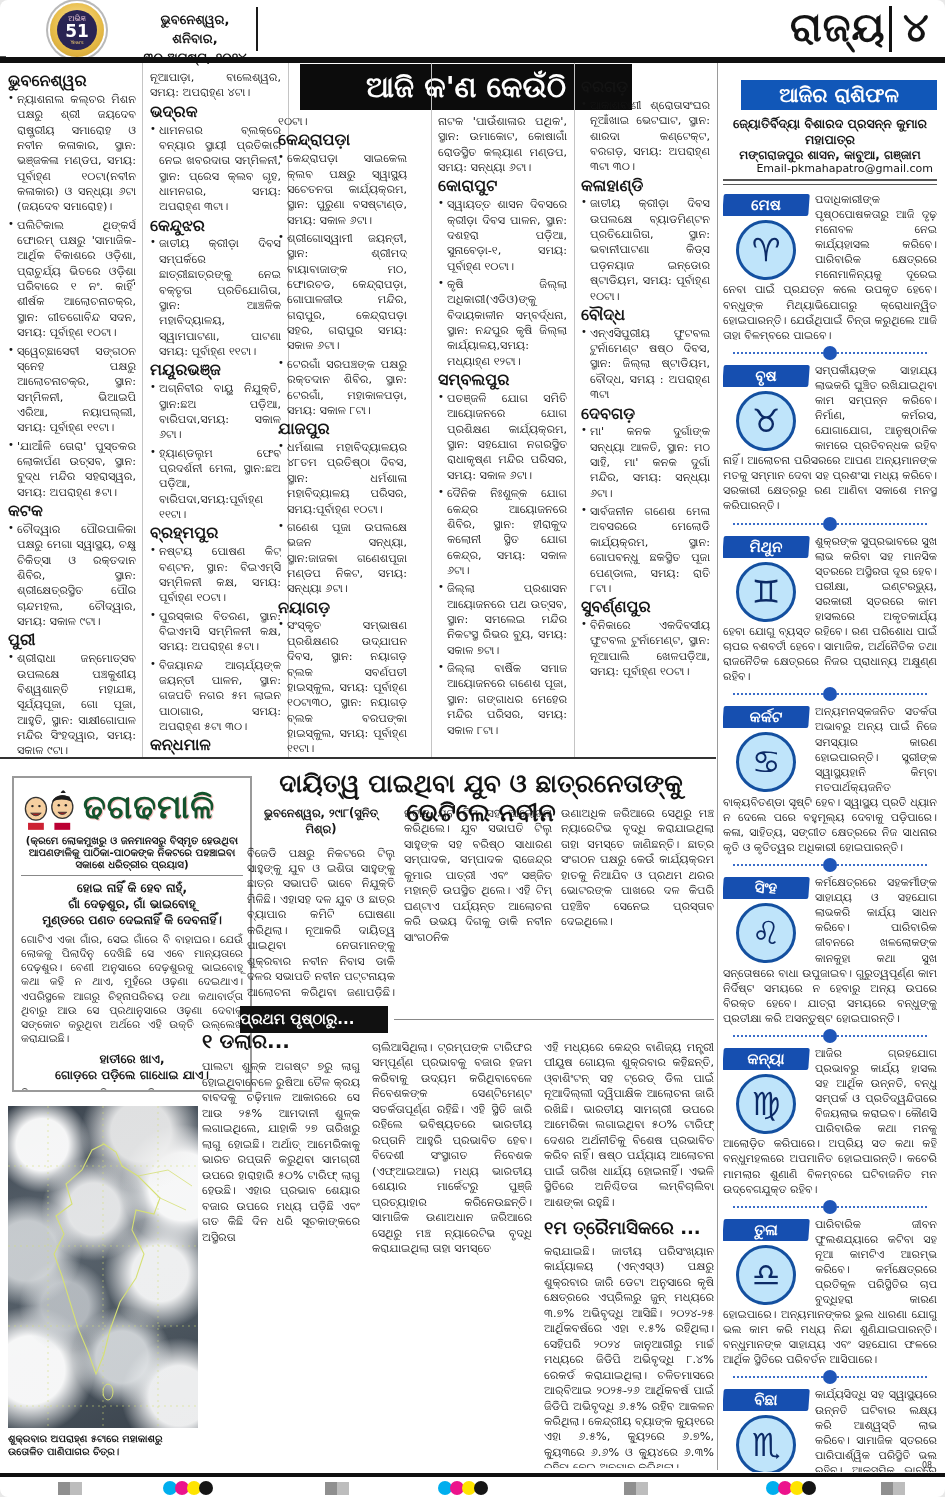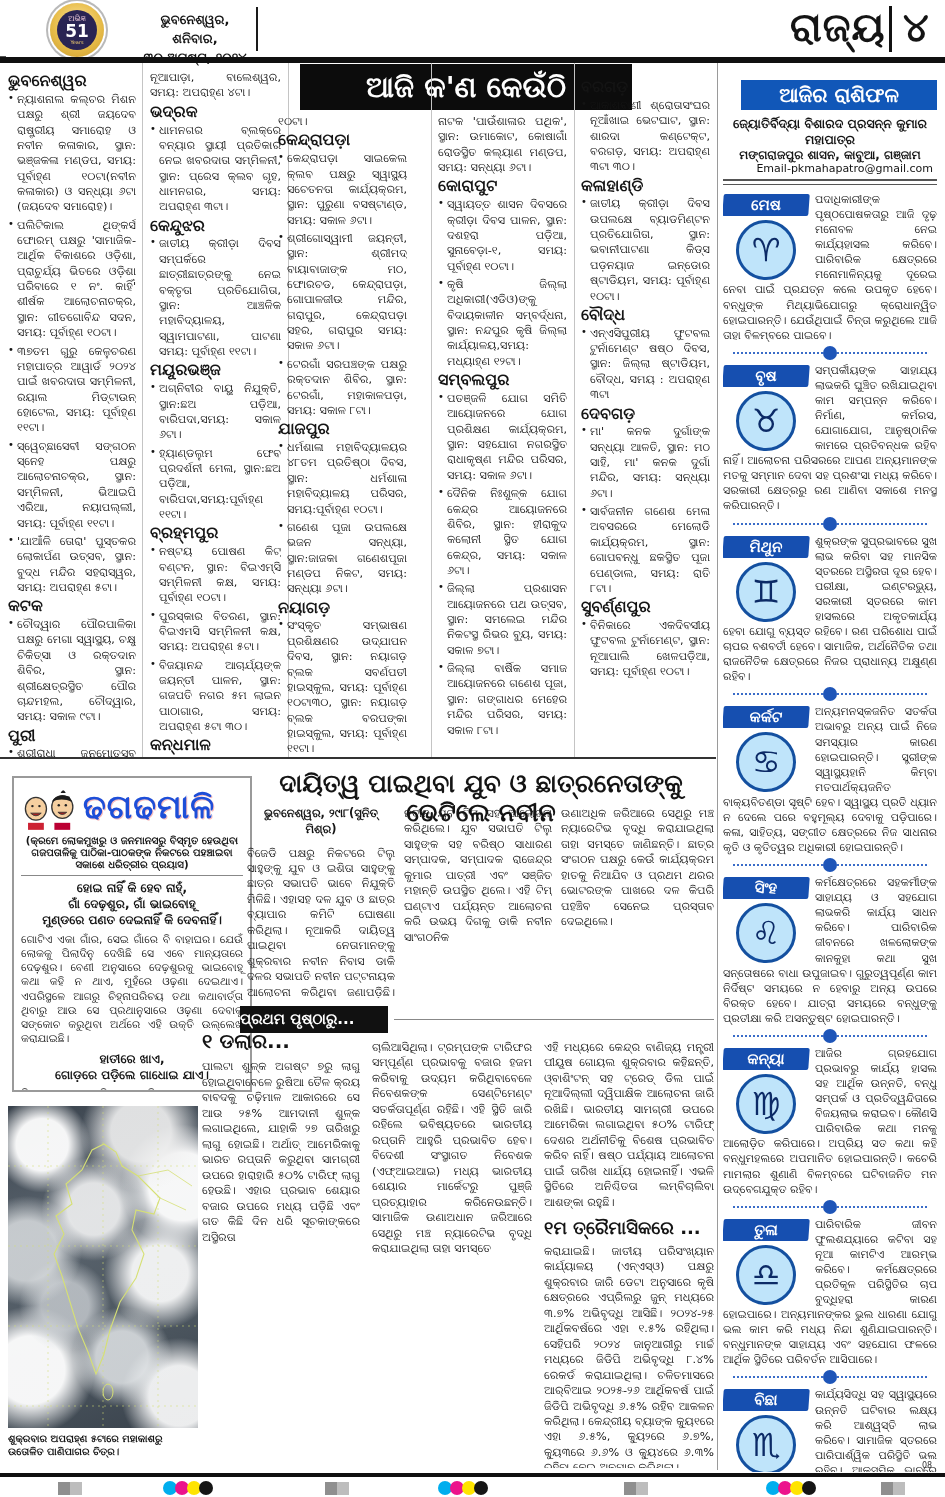--- a/index.html
+++ b/index.html
@@ -1,17 +1,17 @@
 <!DOCTYPE html>
 <html lang="or"><head>
 <meta charset="utf-8">
 <style>
   html,body{margin:0;padding:0;background:#e8e8e8;}
   .page{position:relative;width:945px;height:1497px;background:#fff;overflow:hidden;
-        font-family:"DejaVu Sans","Liberation Sans",sans-serif;color:#141414;}
+        font-family:"DejaVu Sans","Liberation Sans",sans-serif;color:#141414;border-radius:8px;}
   
   .logo{position:absolute;left:28px;top:2px;width:106px;height:56px;}
   .logo-ring{position:absolute;left:22px;top:1px;width:54px;height:54px;border-radius:50%;
              background:radial-gradient(circle at 50% 40%,#ffe9a8 0%,#e8bd4a 55%,#c9992a 100%);
              box-shadow:0 0 0 2px #fff,0 0 0 4px #b9b9b9;}
   .logo-center{position:absolute;left:29px;top:8px;width:40px;height:40px;border-radius:50%;
                background:#2a2453;color:#fff;text-align:center;line-height:1;}
   .logo-top{font-size:8px;padding-top:5px;color:#ffd9e6;}
   .logo-num{font-size:17px;font-weight:bold;}
   .logo-years{font-size:5px;color:#f3cf6e;}
@@ -36,21 +36,21 @@
   .ecol .lead{margin-bottom:3px;}
   .c1{left:8px;top:70px;width:128px;height:687px;}
   .c2{left:150px;top:70px;width:131px;height:687px;}
   .c3{left:278px;top:114px;width:129px;height:643px;}
   .c4{left:438px;top:114px;width:129px;height:643px;}
   .c5{left:581px;top:76px;width:129px;height:681px;}
   
   .dhag{position:absolute;left:12px;top:776px;width:222px;height:302px;border:2px solid #9a9a9a;
         padding:5px 7px;overflow:hidden;background:#fff;}
   .dhag-head{display:flex;align-items:center;}
-  .dhag-title{font-size:33px;font-weight:bold;color:#1d4ed8;margin-left:4px;letter-spacing:1px;
+  .dhag-title{font-size:33px;font-weight:bold;color:#14532d;margin-left:4px;letter-spacing:1px;
               text-shadow:1px 1px 0 #f9bdbd;}
   .dhag-sub{font-size:10.2px;font-weight:bold;text-align:center;margin:4px 0 3px;border-bottom:1px solid #888;padding-bottom:4px;}
   .dhag-verse{font-size:12px;font-weight:bold;text-align:center;margin:4px 0;line-height:1.35;}
   .dhag-para{font-size:10.8px;line-height:1.32;text-align:justify;}
   
   .weather{position:absolute;left:8px;top:1106px;width:190px;}
   .weather-img{position:relative;width:190px;height:322px;overflow:hidden;background:
      radial-gradient(circle at 18% 12%, rgba(255,255,255,.95) 0 26px, rgba(255,255,255,0) 48px),
      radial-gradient(circle at 70% 8%, rgba(240,240,240,.9) 0 30px, rgba(255,255,255,0) 60px),
      radial-gradient(circle at 92% 25%, rgba(255,255,255,.95) 0 34px, rgba(255,255,255,0) 62px),
@@ -135,21 +135,20 @@
   <div class="events-banner">ଆଜି କ'ଣ କେଉଁଠି</div>
   <div class="vr vr1"></div>
   <div class="vr vr2"></div>
   <div class="vr vr3"></div>
   <div class="vr vr4"></div>
   <div class="vr-main"></div>
   <div class="ecol c1">
       <div class="sec-h">ଭୁବନେଶ୍ୱର</div>
       <div class="itm">ନ୍ୟାଶନାଲ କଲ୍ଚର ମିଶନ ପକ୍ଷରୁ ଶ୍ରୀ ଜୟଦେବ ରାଷ୍ଟ୍ରୀୟ ସମାରୋହ ଓ ନବୀନ କଳାକାର, ସ୍ଥାନ: ଭଞ୍ଜକଳା ମଣ୍ଡପ, ସମୟ: ପୂର୍ବାହ୍ଣ ୧୦ଟା(ନବୀନ କଳାକାର) ଓ ସନ୍ଧ୍ୟା ୬ଟା (ଜୟଦେବ ସମାରୋହ)।</div>
       <div class="itm">ପଲିଟିକାଲ ଥିଙ୍କର୍ସ ଫୋରମ୍ ପକ୍ଷରୁ 'ସାମାଜିକ-ଆର୍ଥିକ ବିକାଶରେ ଓଡ଼ିଶା, ପ୍ରାଚୁର୍ଯ୍ୟ ଭିତରେ ଓଡ଼ିଶା ପରିବାରେ ୧ ନଂ. କାହିଁ' ଶୀର୍ଷକ ଆଲୋଚନାଚକ୍ର, ସ୍ଥାନ: ଗୀତଗୋବିନ୍ଦ ସଦନ, ସମୟ: ପୂର୍ବାହ୍ଣ ୧୦ଟା।</div>
-      <div class="itm">୩୭ତମ ଗୁରୁ କେଳୁଚରଣ ମହାପାତ୍ର ଆୱାର୍ଡ ୨୦୨୪ ପାଇଁ ଖବରଦାତା ସମ୍ମିଳନୀ, ରୟାଲ ମିଡ୍‌ଟାଉନ୍ ହୋଟେଲ, ସମୟ: ପୂର୍ବାହ୍ଣ ୧୧ଟା।</div>
       <div class="itm">ସ୍ୱେଚ୍ଛାସେବୀ ସଙ୍ଗଠନ ସ୍ନେହ ପକ୍ଷରୁ ଆଲୋଚନାଚକ୍ର, ସ୍ଥାନ: ସମ୍ମିଳନୀ, ଭିଆଇପି ଏରିଆ, ନୟାପଲ୍ଲୀ, ସମୟ: ପୂର୍ବାହ୍ଣ ୧୧ଟା।</div>
       <div class="itm">'ଯାଆଁଳି ତୋରା' ପୁସ୍ତକର ଲୋକାର୍ପଣ ଉତ୍ସବ, ସ୍ଥାନ: ବୁଦ୍ଧ ମନ୍ଦିର ସହରାସ୍ୱର, ସମୟ: ଅପରାହ୍ଣ ୫ଟା।</div>
       <div class="sec-h">କଟକ</div>
       <div class="itm">ଚୌଦ୍ୱାର ପୌରପାଳିକା ପକ୍ଷରୁ ମେଗା ସ୍ୱାସ୍ଥ୍ୟ, ଚକ୍ଷୁ ଚିକିତ୍ସା ଓ ରକ୍ତଦାନ ଶିବିର, ସ୍ଥାନ: ଶ୍ରୀକ୍ଷେତ୍ରସ୍ଥିତ ପୌର ଚାନ୍ଦମହଲ, ଚୌଦ୍ୱାର, ସମୟ: ସକାଳ ୯ଟା।</div>
       <div class="sec-h">ପୁରୀ</div>
       <div class="itm">ଶ୍ରୀରାଧା ଜନ୍ମୋତ୍ସବ ଉପଲକ୍ଷେ ପଞ୍ଚକୁଶୀୟ ବିଶ୍ୱଶାନ୍ତି ମହାଯଜ୍ଞ, ସୂର୍ଯ୍ୟପୂଜା, ଗୋ ପୂଜା, ଆହୁତି, ସ୍ଥାନ: ସାକ୍ଷୀଗୋପାଳ ମନ୍ଦିର ସିଂହଦ୍ୱାର, ସମୟ: ସକାଳ ୯ଟା।</div>
     </div>
   <div class="ecol c2">
       <div class="lead">ନୂଆପାଡ଼ା, ବାଲେଶ୍ୱର, ସମୟ: ଅପରାହ୍ଣ ୪ଟା।</div>
       <div class="sec-h">ଭଦ୍ରକ</div>
@@ -214,21 +213,21 @@
         <ellipse cx="47" cy="26" rx="12" ry="13" fill="#f5cfa0" stroke="#333" stroke-width="1.5"></ellipse>
         <path d="M35 20 q5 -10 20 -6 l3 6 q-12 -5 -23 0 z" fill="#1c1c1c"></path>
         <path d="M45 10 q3 -6 6 0 z" fill="#1c1c1c"></path>
         <circle cx="43" cy="24" r="1.4" fill="#222"></circle>
           <circle cx="51" cy="24" r="1.4" fill="#222"></circle>
         <path d="M42 32 q5 5 10 0 z" fill="#a22" stroke="#333"></path>
         <path d="M38 44 h18 v8 h-18 z" fill="#b03"></path>
       </svg>
       <div class="dhag-title">ଢଗଢମାଳି</div>
     </div>
-    <div class="dhag-sub">(କ୍ରମେ ଲୋକମୁଖରୁ ଓ ଜନମାନସରୁ ବିସ୍ମୃତ ହେଉଥିବା ଗଜପତାଳିକୁ ପାଠିକା-ପାଠକଙ୍କ ନିକଟରେ ପହଞ୍ଚାଇବା ସକାଶେ ଧରିତ୍ରୀର ପ୍ରୟାସ)</div>
+    <div class="dhag-sub">(କ୍ରମେ ଲୋକମୁଖରୁ ଓ ଜନମାନସରୁ ବିସ୍ମୃତ ହେଉଥିବା ଆପଣଙାଳିକୁ ପାଠିକା-ପାଠକଙ୍କ ନିକଟରେ ପହଞ୍ଚାଇବା ସକାଶେ ଧରିତ୍ରୀର ପ୍ରୟାସ)</div>
     <div class="dhag-verse">
         <div>ହୋଇ ନାହିଁ କି ହେବ ନାହ୍ଁ,</div>
         <div>ଗାଁ ଦେଢ଼ଶୁର, ଗାଁ ଭାଇବୋହୂ</div>
         <div>ମୁଣ୍ଡରେ ପଣତ ଦେଇନାହିଁ କି ଦେବନାହିଁ।</div>
       </div>
     <div class="dhag-para">ଗୋଟିଏ ଏକା ଗାଁର, ସେଇ ଗାଁରେ ବି ବାହାଘର। ଯେଉଁ ଲୋକକୁ ପିଲାଦିନୁ ଦେଖିଛି ସେ ଏବେ ମାନ୍ୟତାରେ ଦେଢ଼ଶୁର। ବେଣୀ ଅନୁସାରେ ଦେଢ଼ଶୁରକୁ ଭାଇବୋହୂ କଥା କହି ନ ଥାଏ, ମୁହଁରେ ଓଢ଼ଣା ଦେଇଥାଏ। ଏପରିସ୍ଥଳେ ଆଗରୁ ଚିହ୍ନାପରିଚୟ ତଥା କଥାବାର୍ତ୍ତା ଥିବାରୁ ଆଉ ସେ ପ୍ରଥାନୁସାରେ ଓଢ଼ଣା ଦେବାକୁ ସଙ୍କୋଚ କରୁଥିବା ଅର୍ଥରେ ଏହି ଉକ୍ତି ଉଲ୍ଲେଖ କରାଯାଇଛି।</div>
     <div class="dhag-verse">
         <div>ହାତୀରେ ଖାଏ,</div>
         <div>ଗୋଡ଼ରେ ପଡ଼ିଲେ ଗାଧୋଇ ଯାଏ।</div>
       </div>

